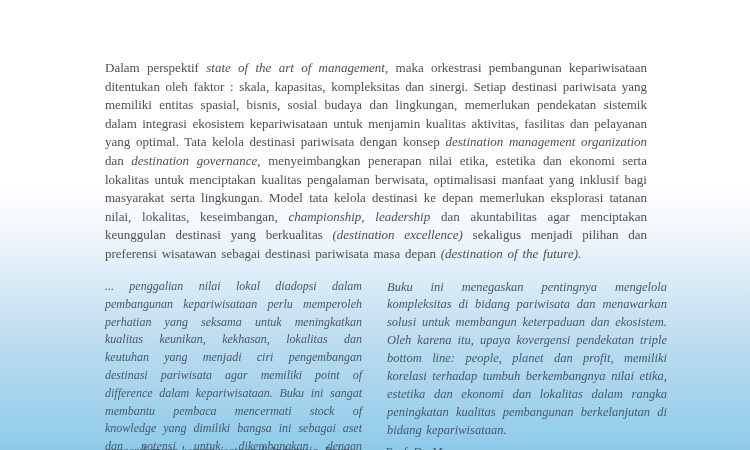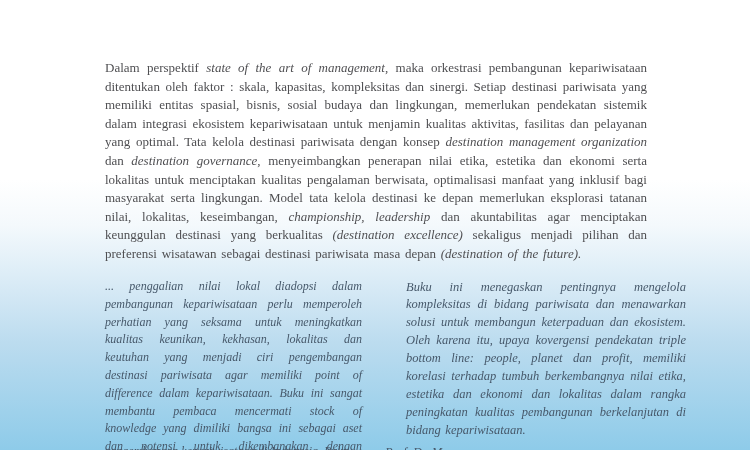--- a/index.html
+++ b/index.html
@@ -46,21 +46,21 @@
     color: #46586a;
   }
   .testimonial-left {
     left: 105px;
     width: 257px;
     font-size: 12px;
     line-height: 17.8px;
     word-spacing: 2px;
   }
   .testimonial-right {
-    left: 406px;
+    left: 387px;
     width: 280px;
     font-size: 12.5px;
     line-height: 17.9px;
     word-spacing: 1.5px;
   }
   .partial-line {
     position: absolute;
     height: 6px;
     overflow: hidden;
     font-style: italic;

